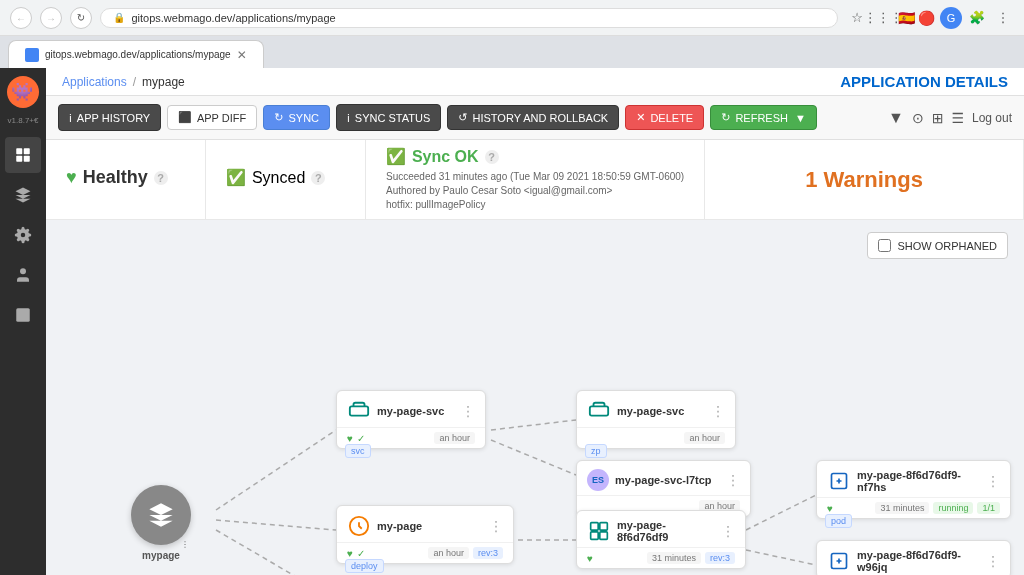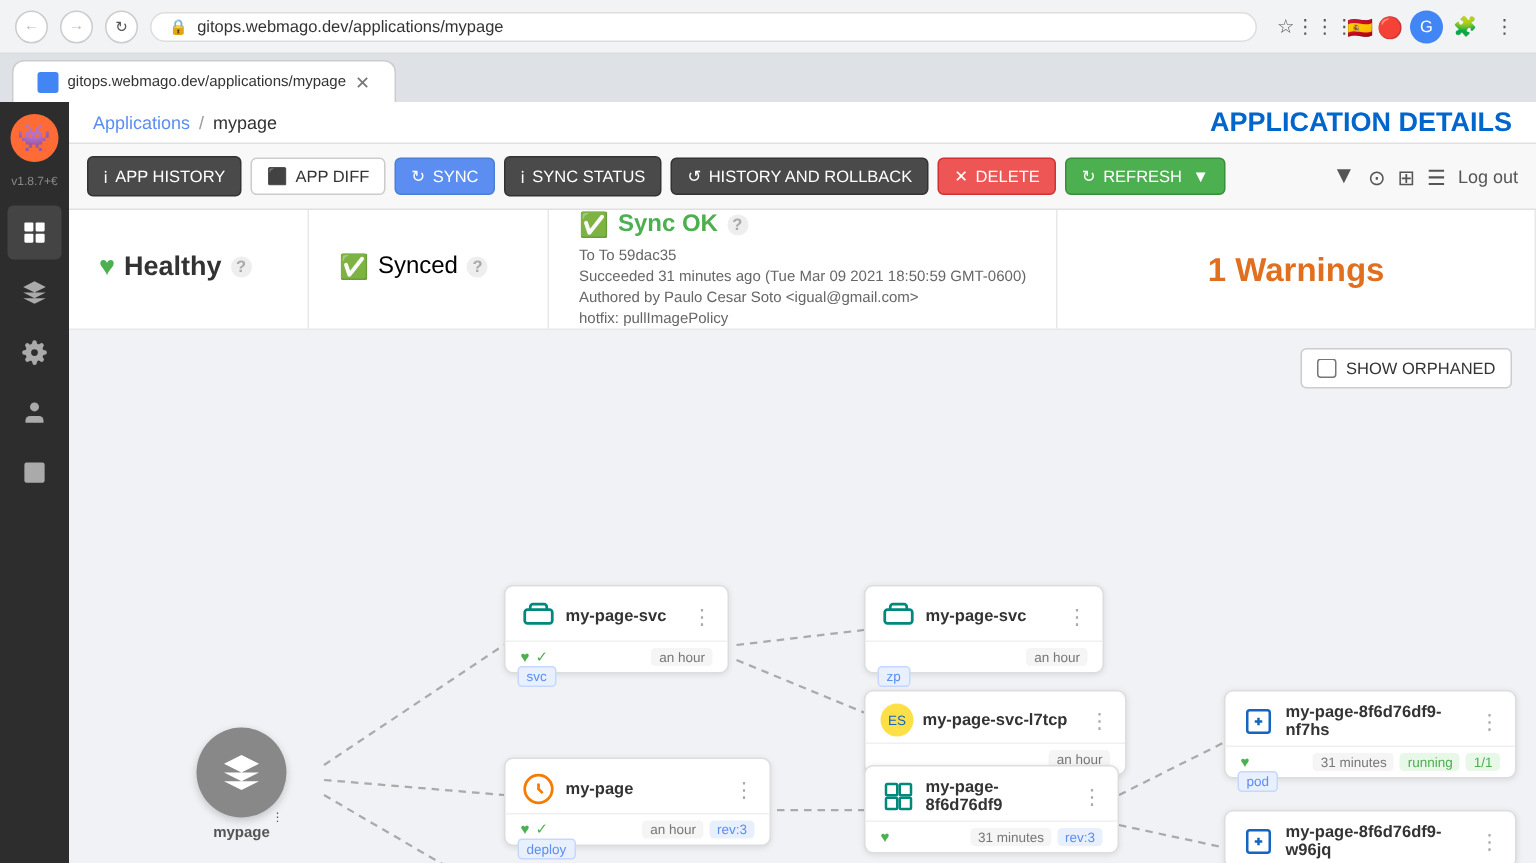--- a/index.html
+++ b/index.html
@@ -70,21 +70,21 @@
     
     .top-bar {
       background: #fff; border-bottom: 1px solid #e0e0e0;
       padding: 8px 16px; display: flex; align-items: center; justify-content: space-between;
       height: 28px;
     }
     .breadcrumb { display: flex; align-items: center; gap: 6px; font-size: 12px; color: #666; }
     .breadcrumb a { color: #5b8ef0; text-decoration: none; }
     .breadcrumb-sep { color: #999; }
     .breadcrumb-current { color: #333; font-weight: 500; }
-    .app-details-btn { color: #0066cc; font-weight: 600; font-size: 18px; cursor: pointer; }
+    .app-details-btn { color: #0066cc; font-weight: 600; font-size: 15px; cursor: pointer; }
 
     
     .toolbar {
       background: #f8f8f8; border-bottom: 1px solid #e0e0e0;
       padding: 6px 12px; display: flex; align-items: center; gap: 6px;
       flex-wrap: wrap; height: 44px;
     }
     .btn {
       display: flex; align-items: center; gap: 5px;
       padding: 5px 10px; border-radius: 4px; border: 1px solid #ccc;
@@ -325,21 +325,20 @@
         </div>
       </div>
 
       <div class="status-block" style="min-width:280px;">
         <div class="status-title">
           <span class="status-check">✅</span>
           <span style="font-size:16px;font-weight:700;color:#4caf50;">Sync OK</span>
           <span class="question-icon">?</span>
         </div>
         <div class="status-info">
-          <div>To <span>To 59dac35</span></div>
           <div>Succeeded 31 minutes ago (Tue Mar 09 2021 18:50:59 GMT-0600)</div>
           <div>Authored by Paulo Cesar Soto &lt;igual@gmail.com&gt;</div>
           <div>hotfix: pullImagePolicy</div>
         </div>
       </div>
 
       <div class="status-block warnings">
         <span class="warnings-text">1 Warnings</span>
       </div>
     </div>
@@ -431,21 +430,21 @@
           <span class="node-menu">⋮</span>
         </div>
         <div class="node-footer">
           <span class="time-badge">an hour</span>
         </div>
         <div class="node-type-badge">zp</div>
       </div>
 
       <div class="graph-node" style="left:530px;top:240px;width:175px;">
         <div class="node-header">
-          <div class="node-icon" style="background:#fde047;border-radius:50%;width:22px;height:22px;display:flex;align-items:center;justify-content:center;font-weight:400;font-size:9px;color:#1565c0;">ES</div>
+          <div class="node-icon" style="background:#c4b5fd;border-radius:50%;width:22px;height:22px;display:flex;align-items:center;justify-content:center;font-weight:700;font-size:9px;color:#1565c0;">ES</div>
           <span class="node-name">my-page-svc-l7tcp</span>
           <span class="node-menu">⋮</span>
         </div>
         <div class="node-footer">
           <span class="time-badge">an hour</span>
         </div>
         <div class="node-type-badge">endpointslice</div>
       </div>
 
       <div class="graph-node" style="left:530px;top:290px;width:170px;">

